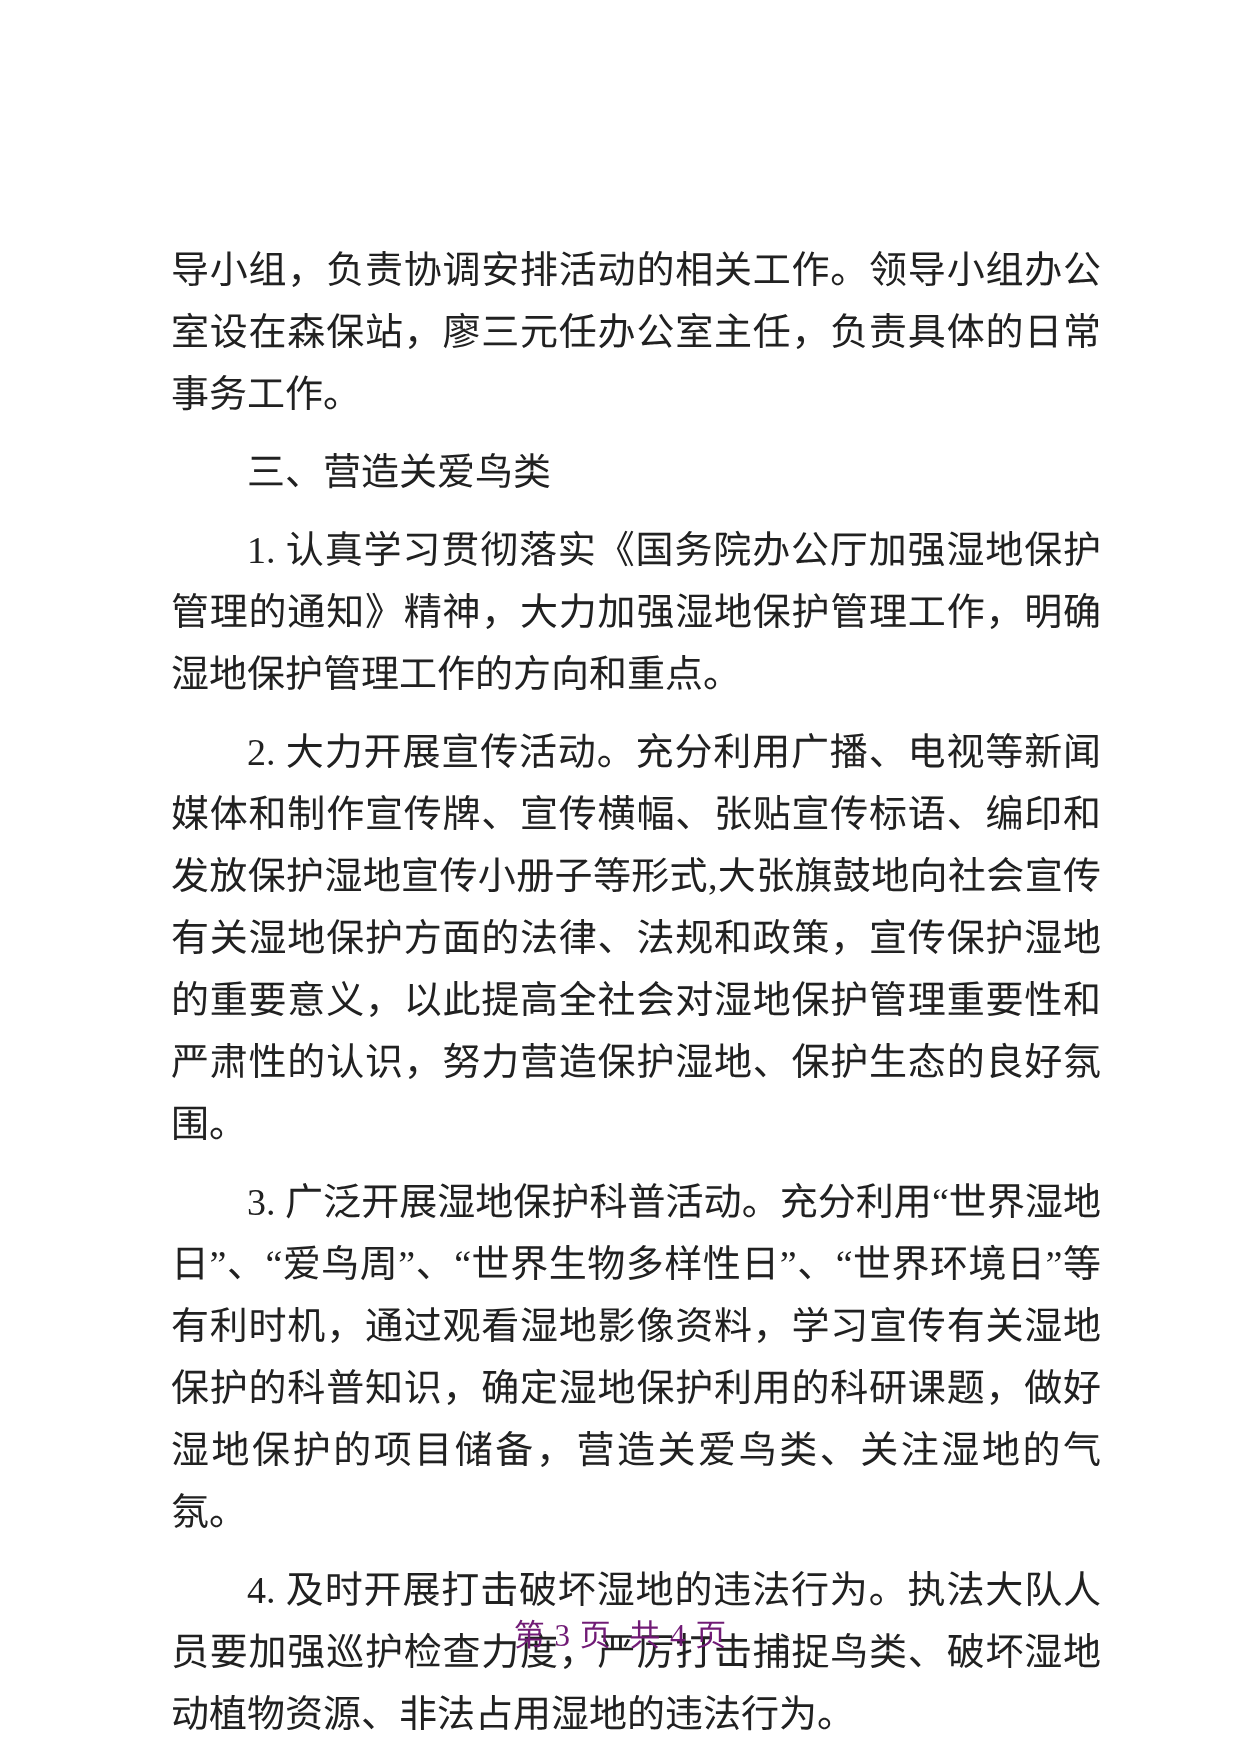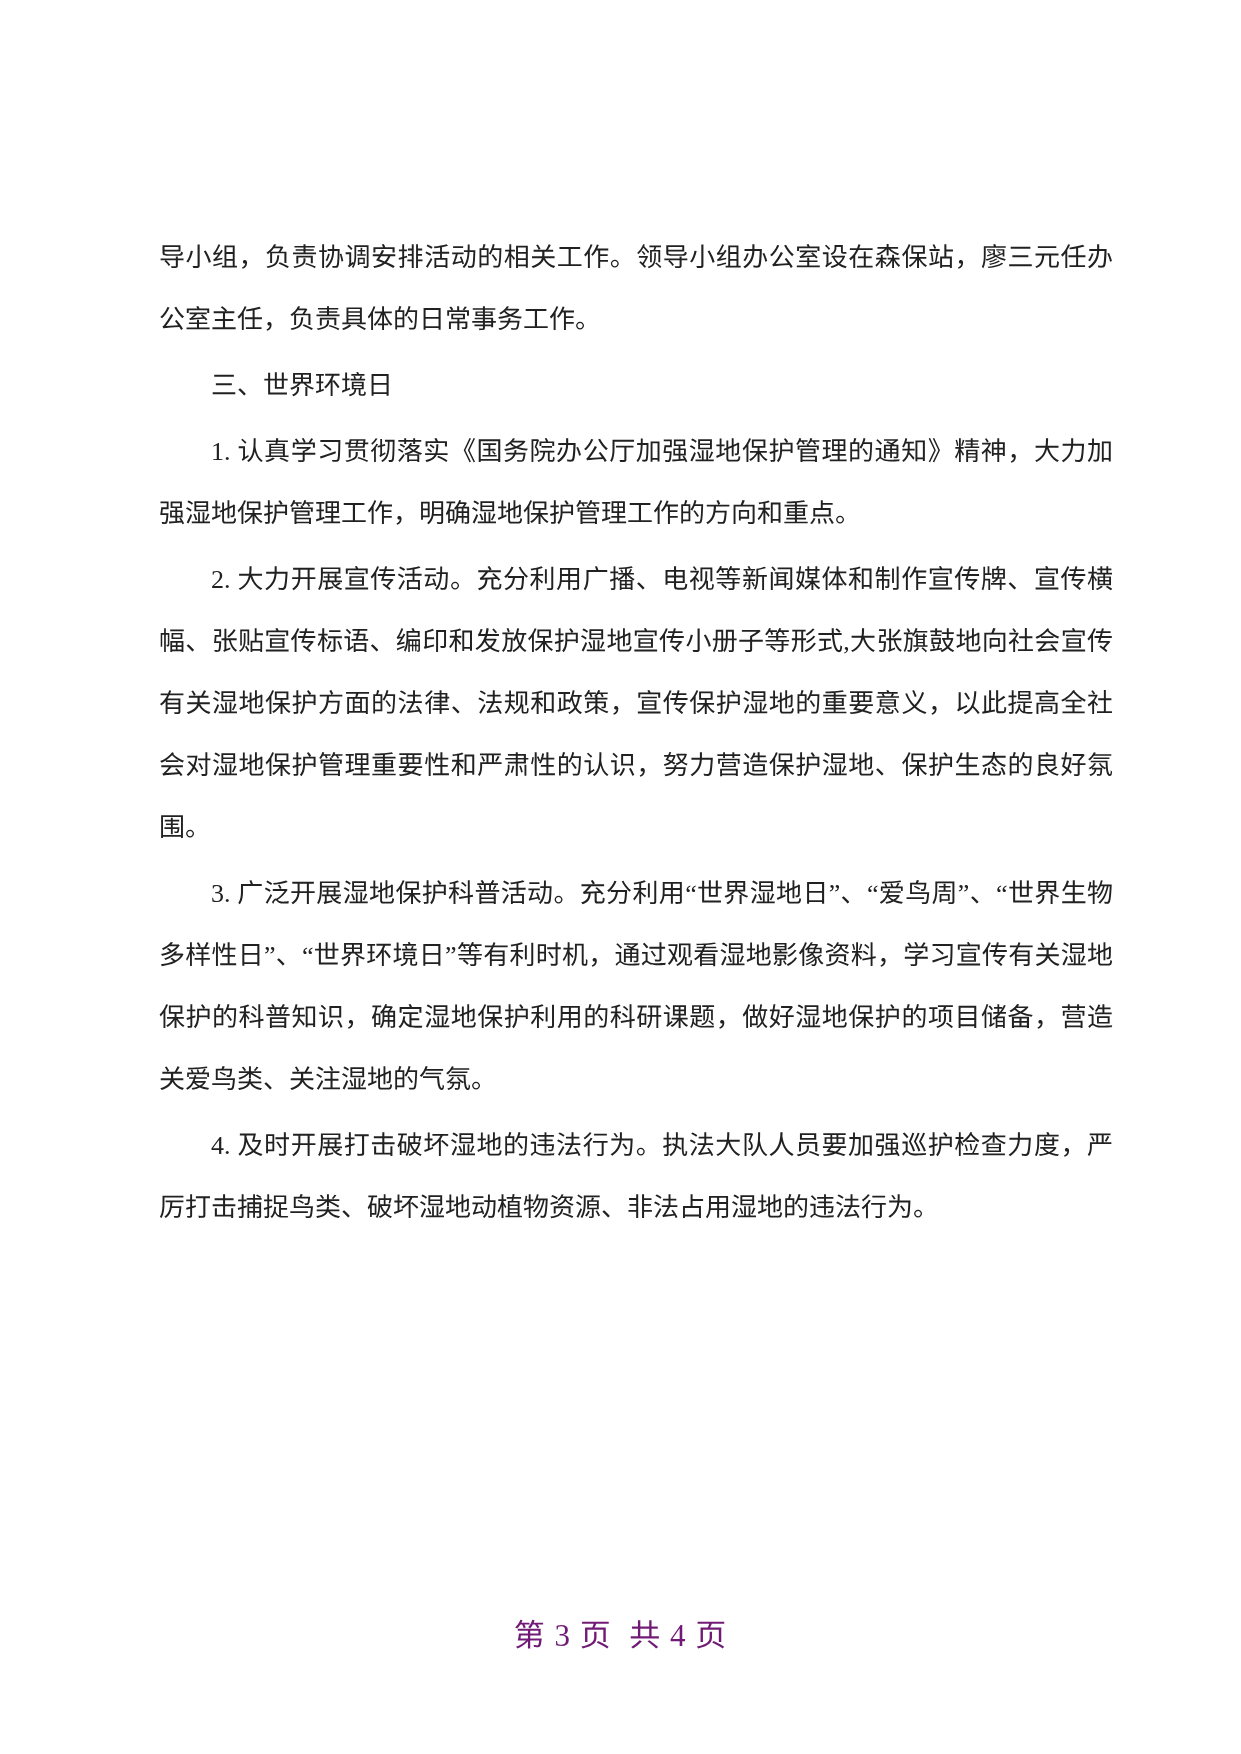--- a/index.html
+++ b/index.html
@@ -20,23 +20,23 @@
     inset: 0;
     background: #ffffff;
   }
   .doc-body {
     position: absolute;
     left: 155px;
     top: 223px;
     width: 962px;
   }
   .para {
-    margin: 4px;
+    margin: 16px;
     padding: 0;
-    font-size: 26px;
+    font-size: 38px;
     line-height: 62px;
     text-align: justify;
     text-indent: 2em;
     font-weight: 400;
   }
   .para.no-indent {
     text-indent: 0;
   }
   .doc-footer {
     position: absolute;
@@ -51,21 +51,21 @@
     white-space: pre;
     color: #701a75;
   }
 </style>
 </head>
 <body>
 
 <div class="page">
   <main class="doc-body" id="doc-body">
       <p class="para no-indent">导小组，负责协调安排活动的相关工作。领导小组办公室设在森保站，廖三元任办公室主任，负责具体的日常事务工作。</p>
-      <p class="para">三、世界环境日</p>
+      <p class="para">三、营造关爱鸟类</p>
       <p class="para">1. 认真学习贯彻落实《国务院办公厅加强湿地保护管理的通知》精神，大力加强湿地保护管理工作，明确湿地保护管理工作的方向和重点。</p>
       <p class="para">2. 大力开展宣传活动。充分利用广播、电视等新闻媒体和制作宣传牌、宣传横幅、张贴宣传标语、编印和发放保护湿地宣传小册子等形式,大张旗鼓地向社会宣传有关湿地保护方面的法律、法规和政策，宣传保护湿地的重要意义，以此提高全社会对湿地保护管理重要性和严肃性的认识，努力营造保护湿地、保护生态的良好氛围。</p>
       <p class="para">3. 广泛开展湿地保护科普活动。充分利用“世界湿地日”、“爱鸟周”、“世界生物多样性日”、“世界环境日”等有利时机，通过观看湿地影像资料，学习宣传有关湿地保护的科普知识，确定湿地保护利用的科研课题，做好湿地保护的项目储备，营造关爱鸟类、关注湿地的气氛。</p>
       <p class="para">4. 及时开展打击破坏湿地的违法行为。执法大队人员要加强巡护检查力度，严厉打击捕捉鸟类、破坏湿地动植物资源、非法占用湿地的违法行为。</p>
     </main>
   <footer class="doc-footer">
     <span class="page-num">第 3 页  共 4 页</span>
   </footer>
 </div>
 

